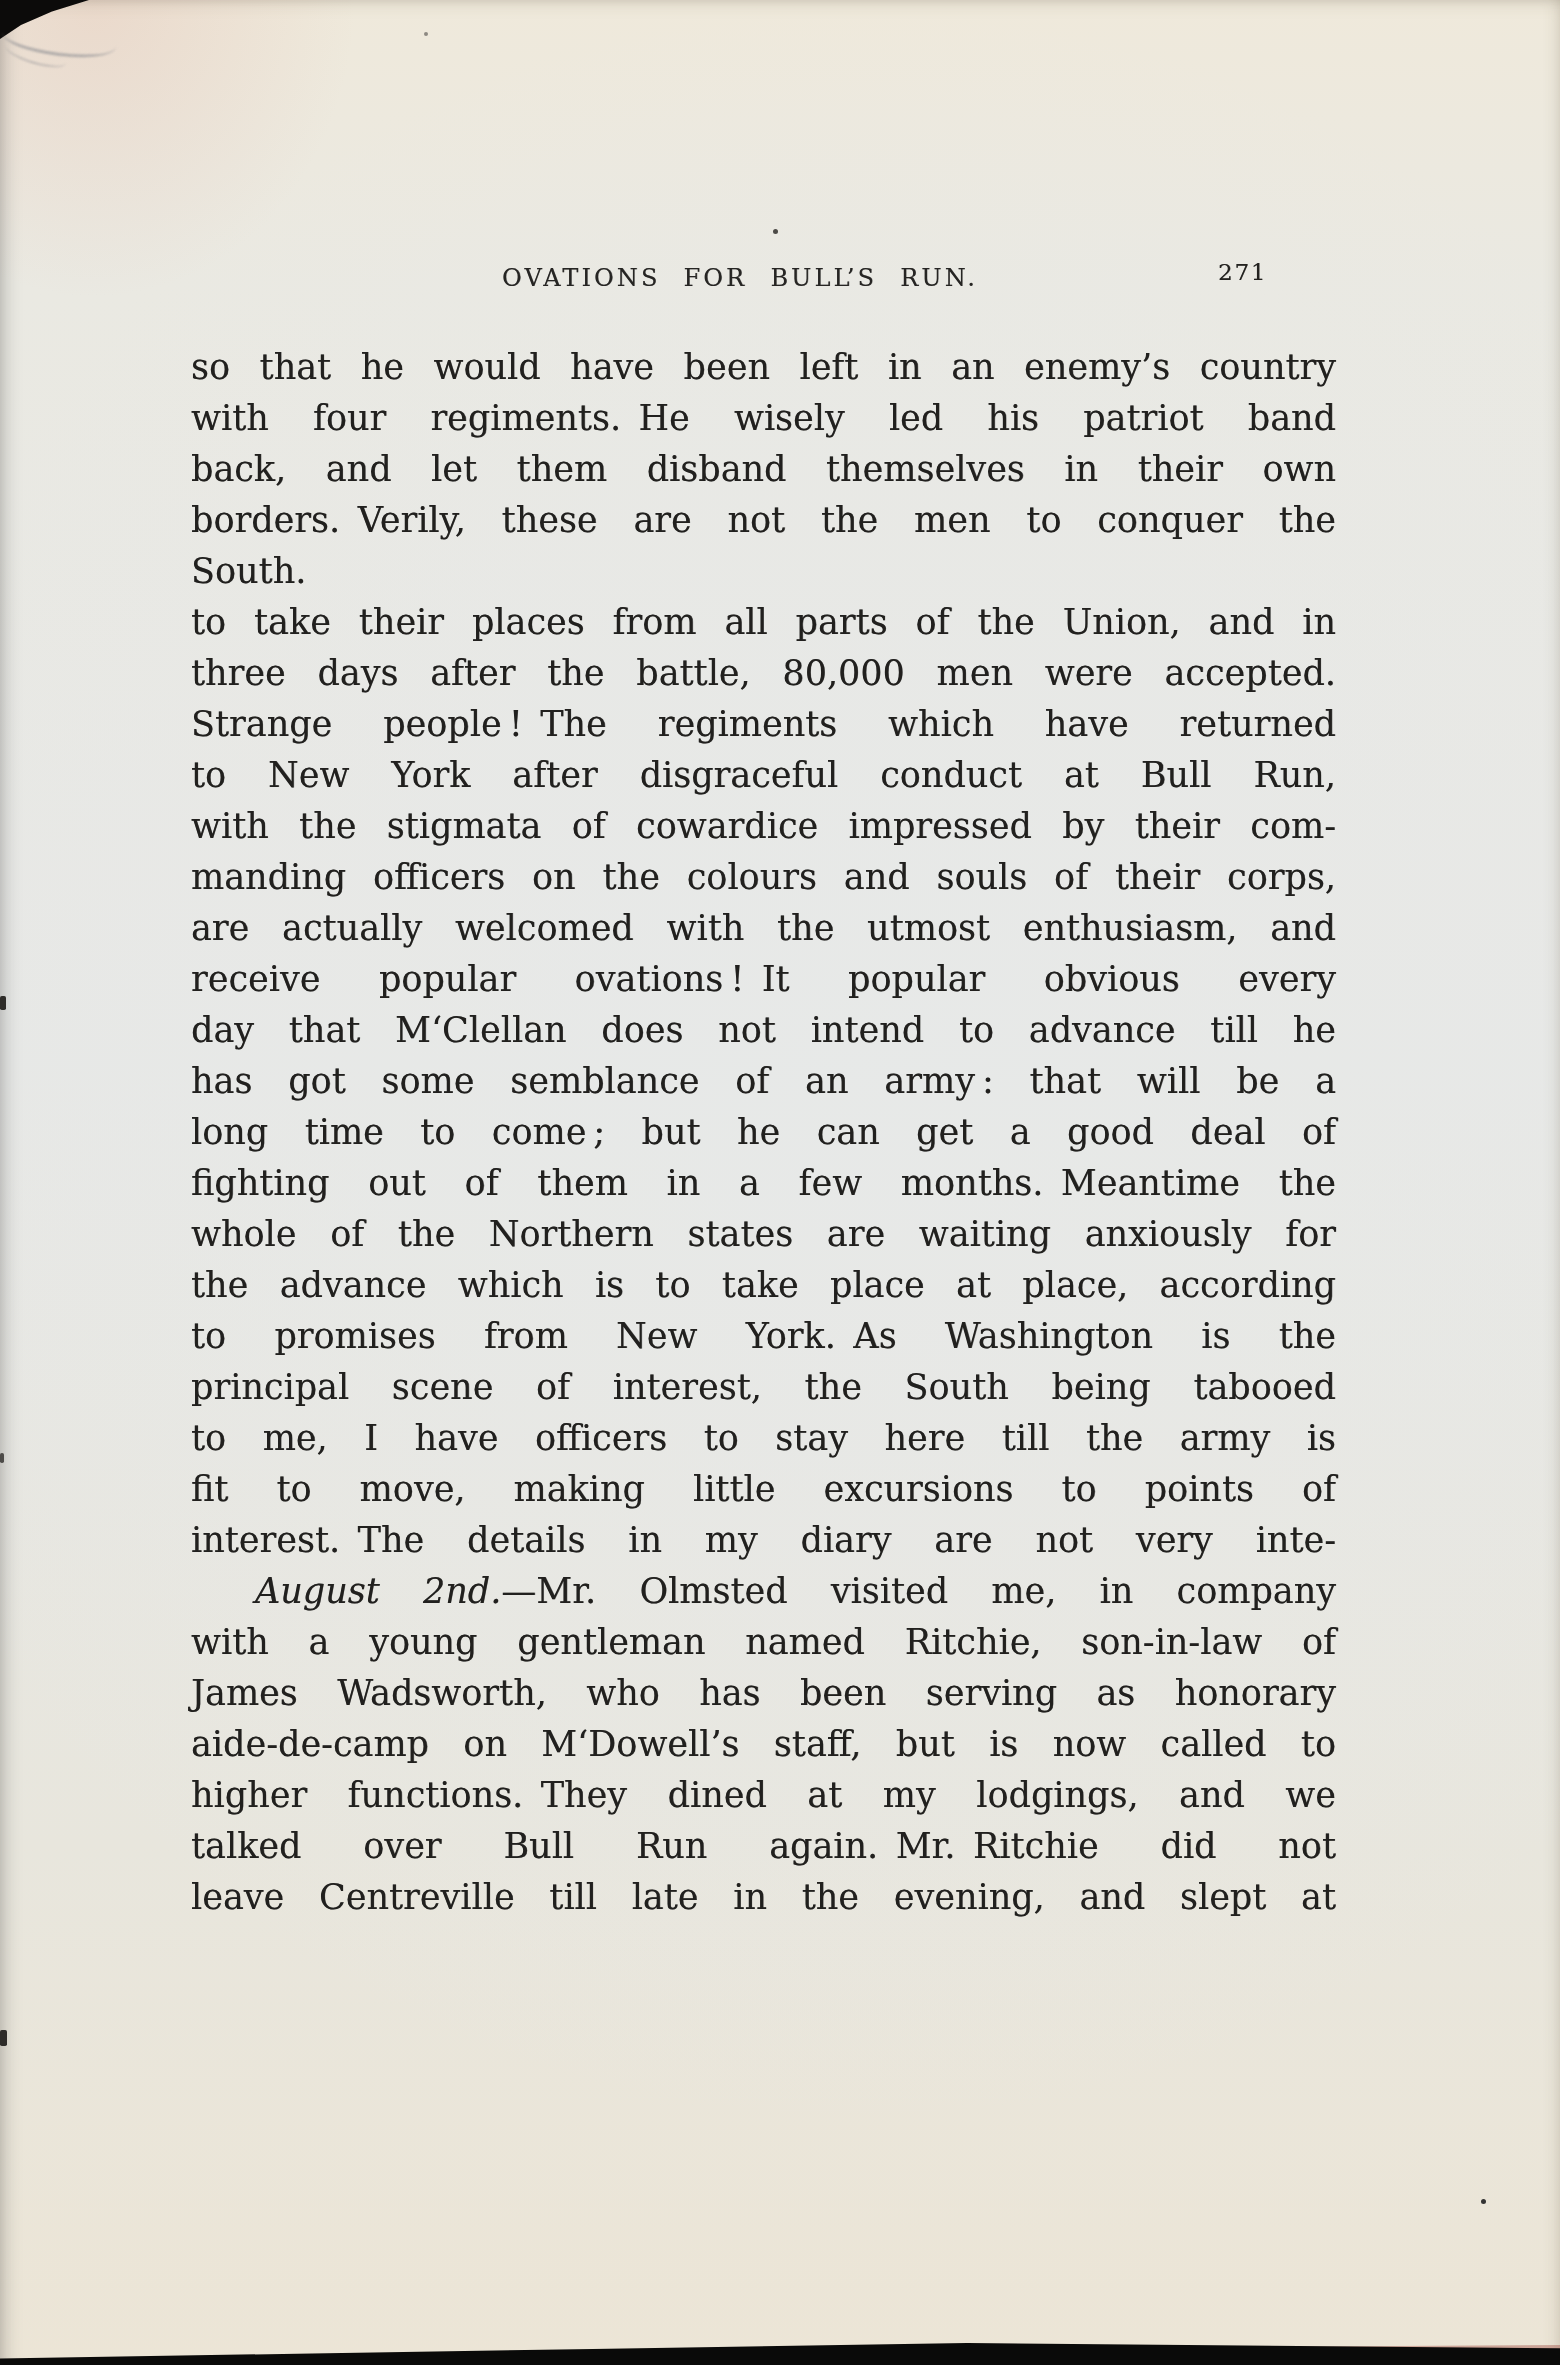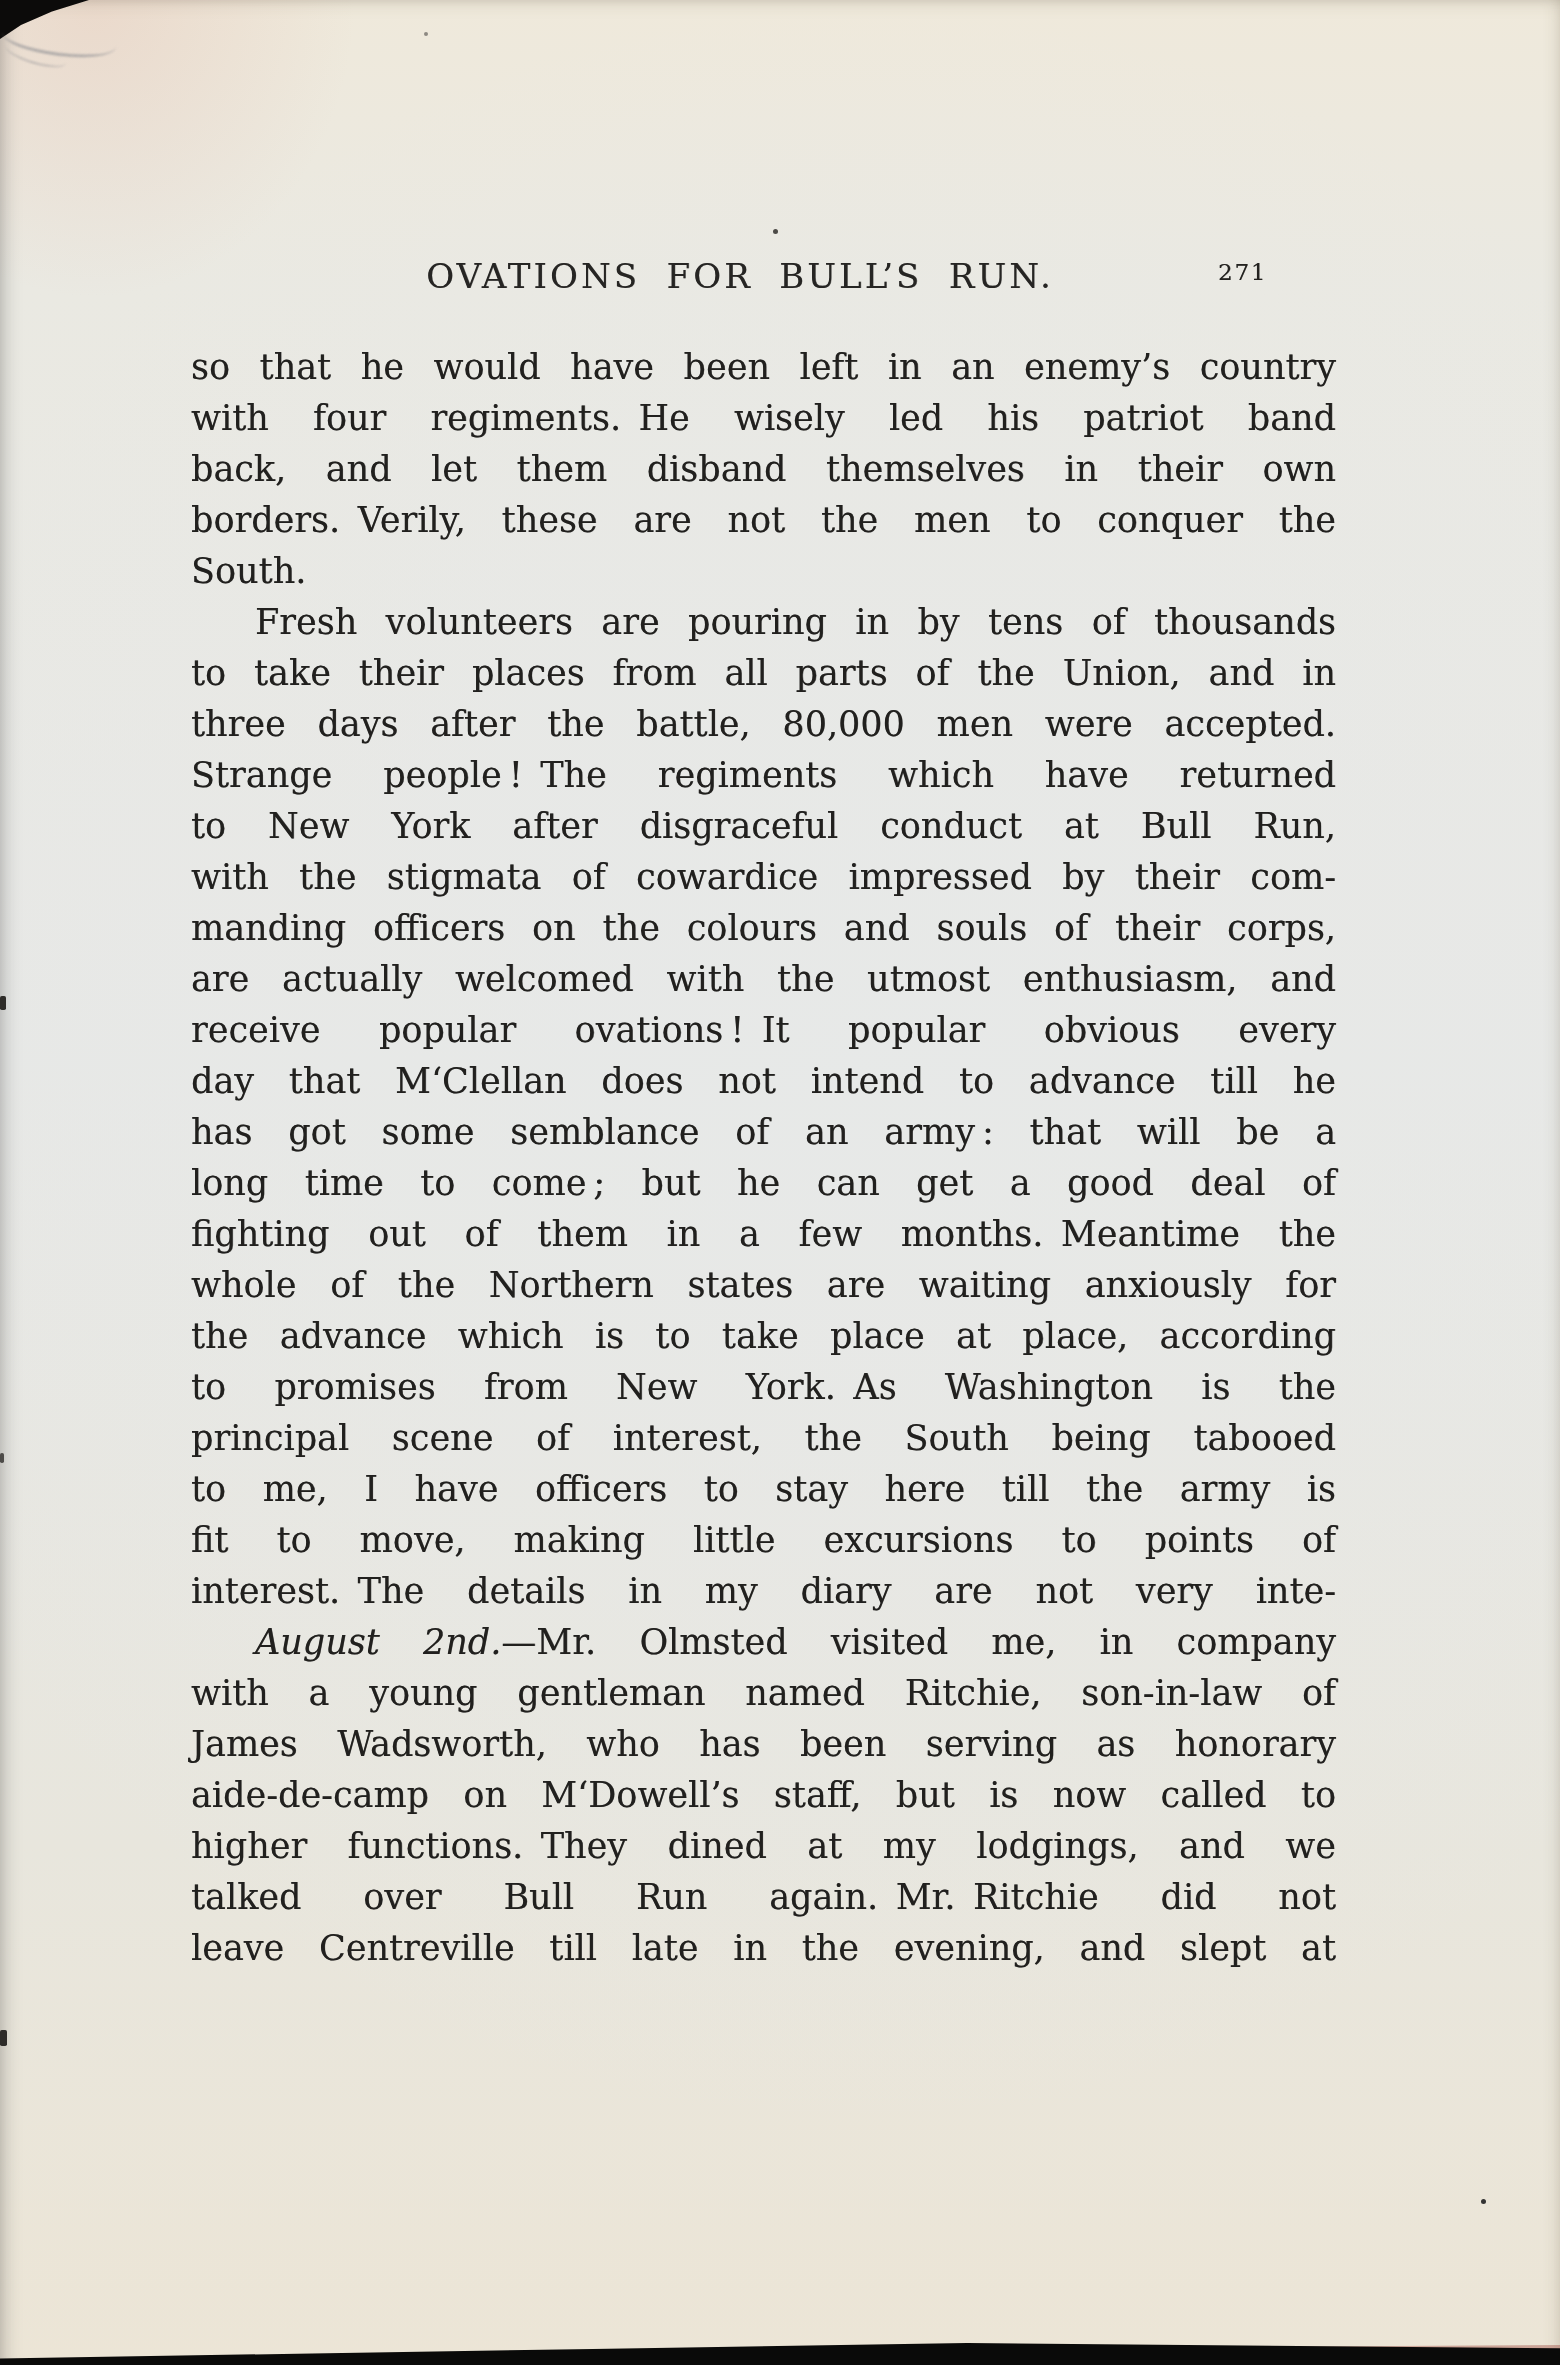--- a/index.html
+++ b/index.html
@@ -56,22 +56,22 @@
   .speck.s2 { left: 0;    top: 1453px; width: 4.4px;  height: 9.8px; opacity:.8; }
   .speck.s3 { left: 0;    top: 2030px; width: 7px;  height: 16px; }
   .dot { position: absolute; background: #4c4a46; border-radius: 50%; }
   .dot.d1 { left: 773px;  top: 229px;  width: 5.3px; height: 5.3px; }
   .dot.d2 { left: 1481px; top: 2199px; width: 5.3px; height: 5.3px; background:#333; }
   .dot.d3 { left: 424px;  top: 32px;   width: 4.4px; height: 4.4px; opacity:.6; }
 
   
   .running-header { position: absolute; top: 0; left: 0; width: 100%; height: 0; }
   .header-title {
-    position: absolute; top: 256px; left: 740px; transform: translateX(-50%);
-    font-size: 34px; letter-spacing: 3.1px; word-spacing: 12.4px;
+    position: absolute; top: 264px; left: 740px; transform: translateX(-50%);
+    font-size: 24px; letter-spacing: 3.1px; word-spacing: 12.4px;
     color: #262523; white-space: nowrap;
     text-shadow: 0.4px 0.4px 0.4px rgba(30,30,30,0.45);
   }
   .folio {
     position: absolute; top: 259px; left: 1218px;
     font-size: 23px; letter-spacing: 1.8px; color: #23221f;
     text-shadow: 0.4px 0.4px 0.4px rgba(30,30,30,0.45);
   }
 
   
@@ -98,21 +98,20 @@
     <span class="header-title">OVATIONS FOR BULL’S RUN.</span>
     <span class="folio">271</span>
   </header>
 
   <main class="text-column" id="text-column">
       <div class="line">so that he would have been left in an enemy’s country</div>
       <div class="line">with four regiments. He wisely led his patriot band</div>
       <div class="line">back, and let them disband themselves in their own</div>
       <div class="line">borders. Verily, these are not the men to conquer the</div>
       <div class="line flush">South.</div>
-      <div class="line indent">Fresh volunteers are pouring in by tens of thousands</div>
       <div class="line">to take their places from all parts of the Union, and in</div>
       <div class="line">three days after the battle, 80,000 men were accepted.</div>
       <div class="line">Strange people ! The regiments which have returned</div>
       <div class="line">to New York after disgraceful conduct at Bull Run,</div>
       <div class="line">with the stigmata of cowardice impressed by their com-</div>
       <div class="line">manding officers on the colours and souls of their corps,</div>
       <div class="line">are actually welcomed with the utmost enthusiasm, and</div>
       <div class="line">receive popular ovations ! It popular obvious every</div>
       <div class="line">day that M‘Clellan does not intend to advance till he</div>
       <div class="line">has got some semblance of an army : that will be a</div>

